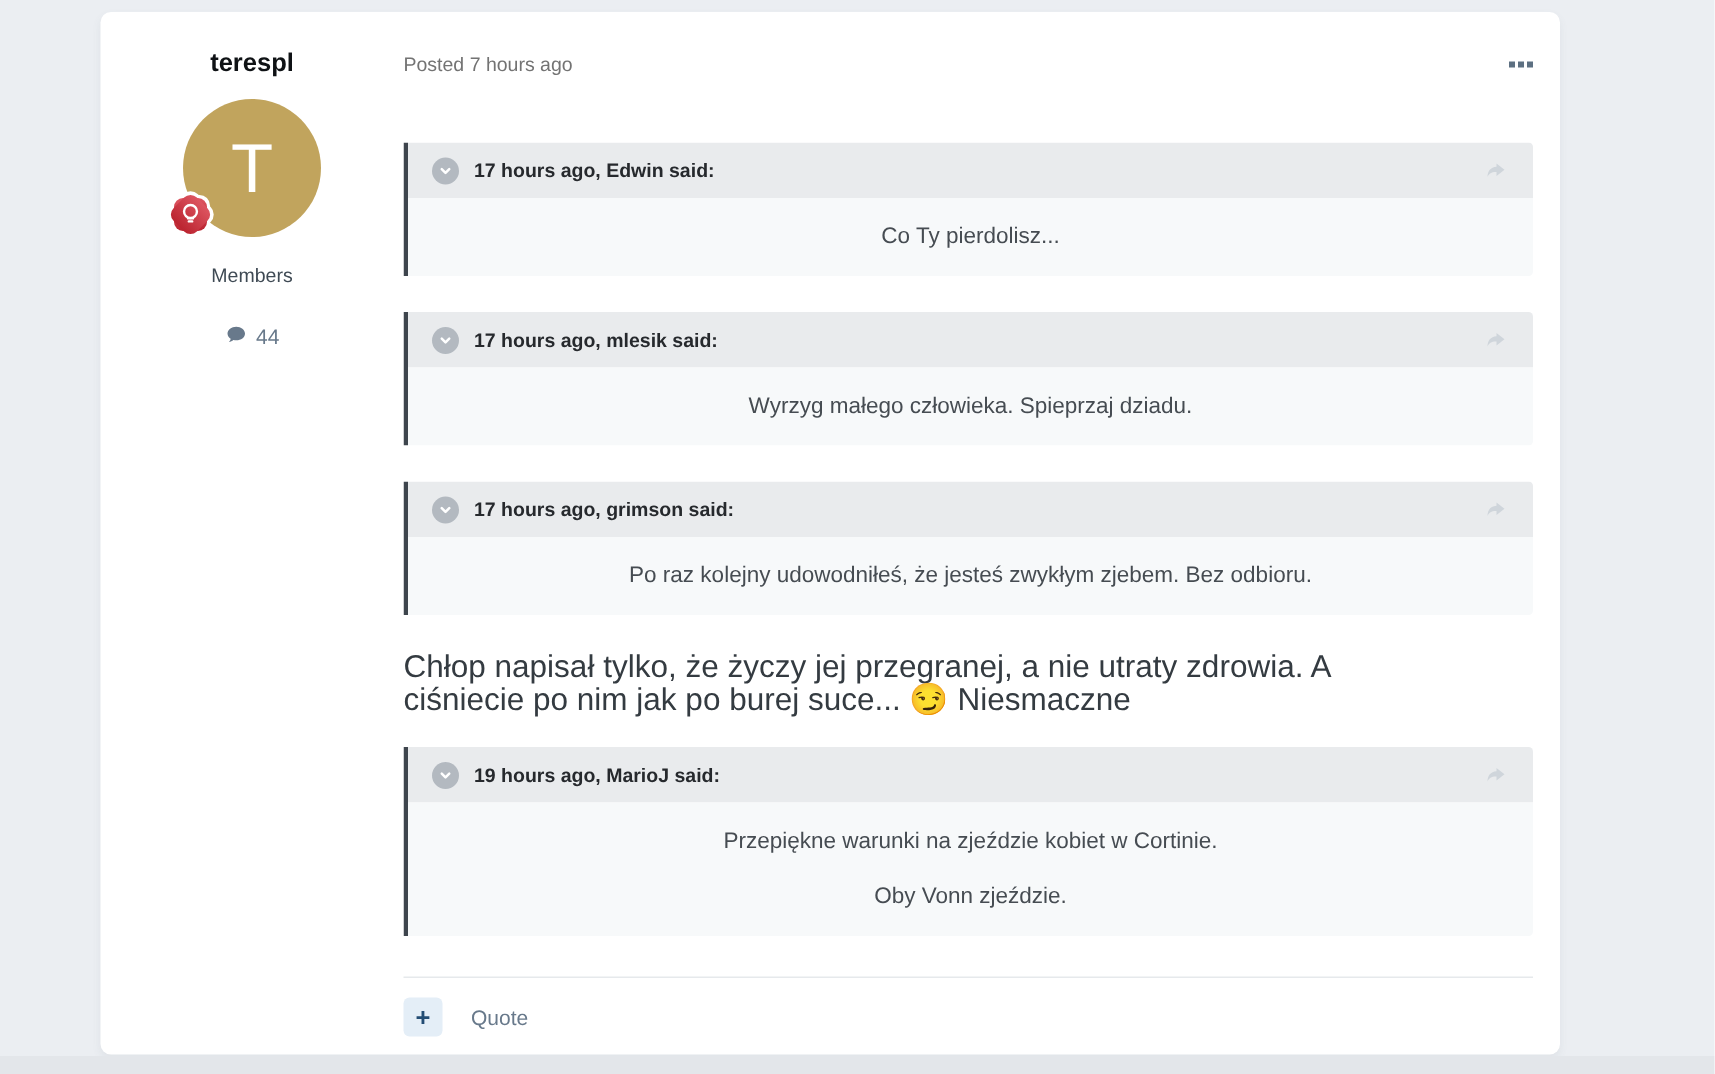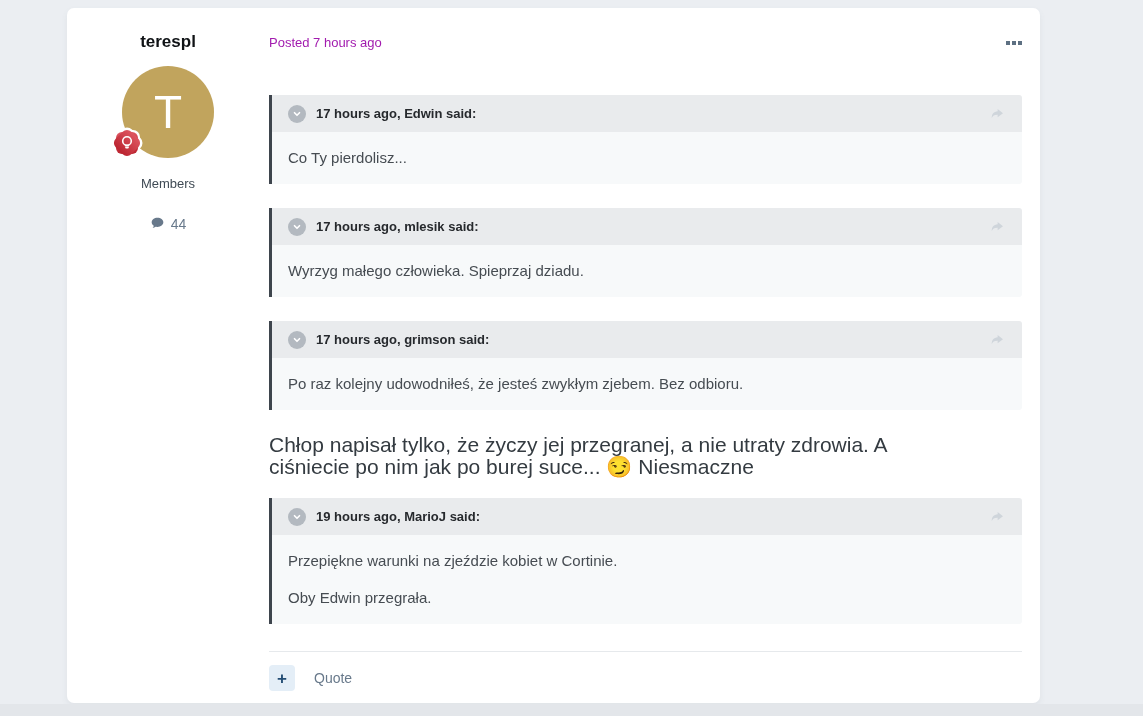--- a/index.html
+++ b/index.html
@@ -29,40 +29,40 @@
     background: #c1a45d; color: #fff; font-size: 46px;
     display: flex; align-items: center; justify-content: center; cursor: pointer;
   }
   .rank-badge { position: absolute; left: -14px; bottom: -4px; width: 38px; height: 38px; }
   .group-label { margin-top: 18px; font-size: 13px; color: #3f4a54; }
   .comment-count { margin-top: 25px; display: flex; justify-content: center; align-items: flex-start; gap: 6px; color: #68798b; font-size: 14px; }
 
   
   .main-pane { flex: 1; position: relative; padding-right: 18px; }
   .main-header { display: flex; justify-content: space-between; align-items: center; margin-top: 27px; }
-  .post-meta { font-size: 13px; color: #a21caf; cursor: pointer; }
+  .post-meta { font-size: 13px; color: #737373; cursor: pointer; }
   .options-dots { width: 16px; height: 14px; display: flex; align-items: center; cursor: pointer; }
   .options-dots i { display: block; width: 4px; height: 4px; background: #5d7082; box-shadow: 6px 0 0 #5d7082, 12px 0 0 #5d7082; }
 
   .content { margin-top: 45px; }
 
   .quote { border-left: 3px solid #3e454d; margin-bottom: 24px; border-radius: 0 3px 3px 0; overflow: hidden; }
   .quote-header {
     background: #e9ebed; padding: 0 16px; height: 37px;
     display: flex; align-items: center; justify-content: space-between; cursor: pointer;
   }
   .qh-left { display: flex; align-items: center; gap: 10px; }
   .chevron-circle {
     width: 18px; height: 18px; border-radius: 50%; background: #b3b9c0;
     display: flex; align-items: center; justify-content: center; flex: 0 0 18px;
   }
   .qh-title { font-size: 13px; font-weight: bold; color: #26292d; }
   .reply-arrow { width: 18px; height: 16px; cursor: pointer; }
   .quote-body { background: #f7f9fa; padding: 15px 16px 16px; font-size: 15px; color: #464c52; line-height: 21px; }
-  .quote-body p { margin: 0; }
+  .quote-body p { margin: 0; text-align: center; }
   .quote-body p + p { margin-top: 16px; }
 
   .own-text { font-size: 21px; color: #343b41; line-height: 22px; margin: 19px 0 20px; max-width: 700px; }
 
   
   .footer-wrap { position: absolute; left: 0; right: 18px; bottom: 12px; }
   .footer-divider { height: 1px; background: #e6e9ec; }
   .footer-row { display: flex; align-items: center; margin-top: 13px; }
   .plus-btn {
     width: 26px; height: 26px; border-radius: 4px; background: #e4eef7;
@@ -203,21 +203,21 @@
                 </svg>
             </span>
             <span class="qh-title">19 hours ago, MarioJ said:</span>
           </span>
           <svg class="reply-arrow" viewBox="0 0 24 24" fill="#cfd5db">
               <path d="M13 4.5l8 6.2-8 6.2v-3.9c-5-.2-7.4 1.5-9 5-0-6 3-9.6 9-10.2V4.5z"></path>
             </svg>
         </div>
         <div class="quote-body">
           <p>Przepiękne warunki na zjeździe kobiet w Cortinie.</p>
-          <p>Oby Edwin przegrała.</p>
+          <p>Oby Vonn zjeździe.</p>
         </div>
       </div>
 
     </div>
 
     <div class="footer-wrap">
       <div class="footer-divider"></div>
       <div class="footer-row">
         <div class="plus-btn">
           <span>+</span>

